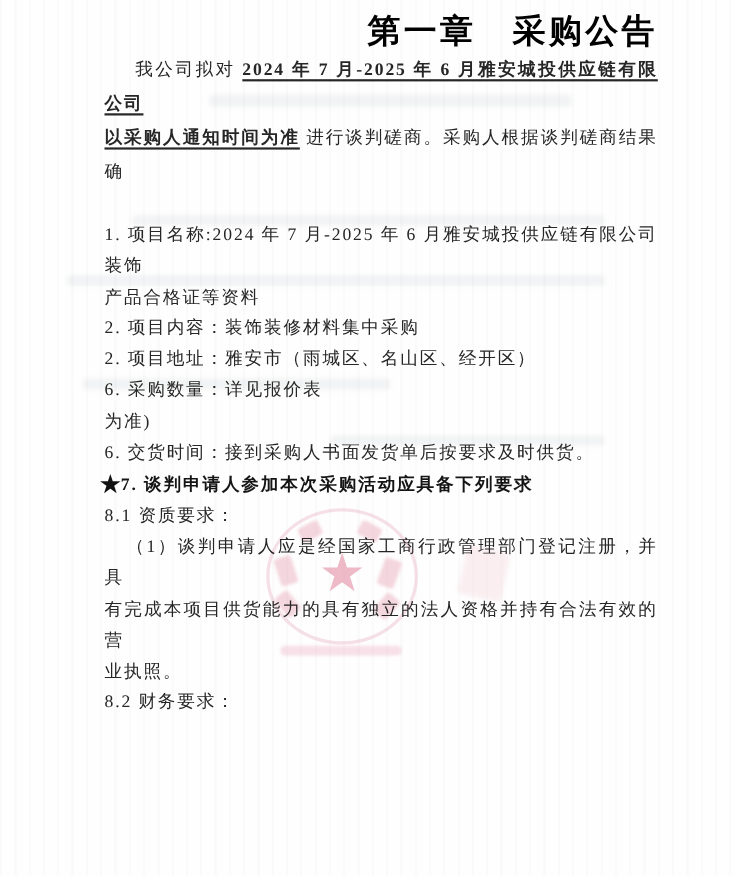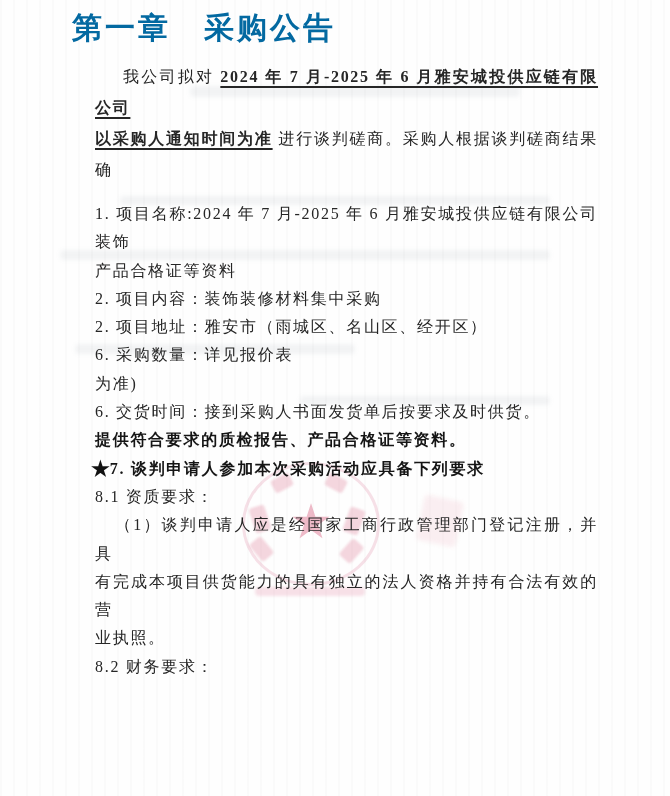--- a/index.html
+++ b/index.html
@@ -11,26 +11,26 @@
   }
   
   .scan-bg{
     position:absolute;inset:0;
     background:repeating-linear-gradient(90deg,
       rgba(0,0,0,0.015) 0 2px, rgba(0,0,0,0) 2px 13px);
     pointer-events:none;
   }
   .page-title{
     position:absolute;top:8px;left:72px;right:72px;
-    text-align:left;
+    text-align:right;
     font-size:30px;font-weight:bold;letter-spacing:3px;
-    color:#0369a1;
+    color:#000000;
   }
   .intro{
-    position:absolute;top:61px;left:95px;width:503px;
+    position:absolute;top:48px;left:95px;width:503px;
     font-size:16px;line-height:31px;letter-spacing:1.7px;
     text-align:justify;text-align-last:left;
   }
   .body-list{
     position:absolute;top:200px;left:95px;width:503px;
     font-size:16px;line-height:28.3px;letter-spacing:1.7px;
     text-align:justify;text-align-last:left;
   }
   .line{min-height:1em;}
   .seg-ub{font-weight:bold;text-decoration:underline;text-underline-offset:4px;text-decoration-thickness:1.5px;}
@@ -99,21 +99,20 @@
   </div>
 
 <div class="body-list" id="body-list">
     <div class="line"><span>1. 项目名称:2024 年 7 月-2025 年 6 月雅安城投供应链有限公司装饰</span></div>
     <div class="line"><span>产品合格证等资料</span></div>
     <div class="line"><span>2. 项目内容：装饰装修材料集中采购</span></div>
     <div class="line"><span>2. 项目地址：雅安市（雨城区、名山区、经开区）</span></div>
     <div class="line"><span>6. 采购数量：详见报价表</span></div>
     <div class="line"><span>为准)</span></div>
     <div class="line"><span>6. 交货时间：接到采购人书面发货单后按要求及时供货。</span></div>
-    <div class="line"><span class="seg-b">提供符合要求的质检报告、产品合格证等资料。</span></div>
     <div class="line"><span class="seg-star">★</span><span class="seg-b">7. 谈判申请人参加本次采购活动应具备下列要求</span></div>
     <div class="line"><span>8.1 资质要求：</span></div>
     <div class="line" style="text-indent: 20px;"><span>（1）谈判申请人应是经国家工商行政管理部门登记注册，并具</span></div>
     <div class="line"><span>有完成本项目供货能力的具有独立的法人资格并持有合法有效的营</span></div>
     <div class="line"><span>业执照。</span></div>
     <div class="line"><span>8.2 财务要求：</span></div>
     <div class="line" style="text-indent: 38px;"></div>
   </div>
 
 </body></html>

